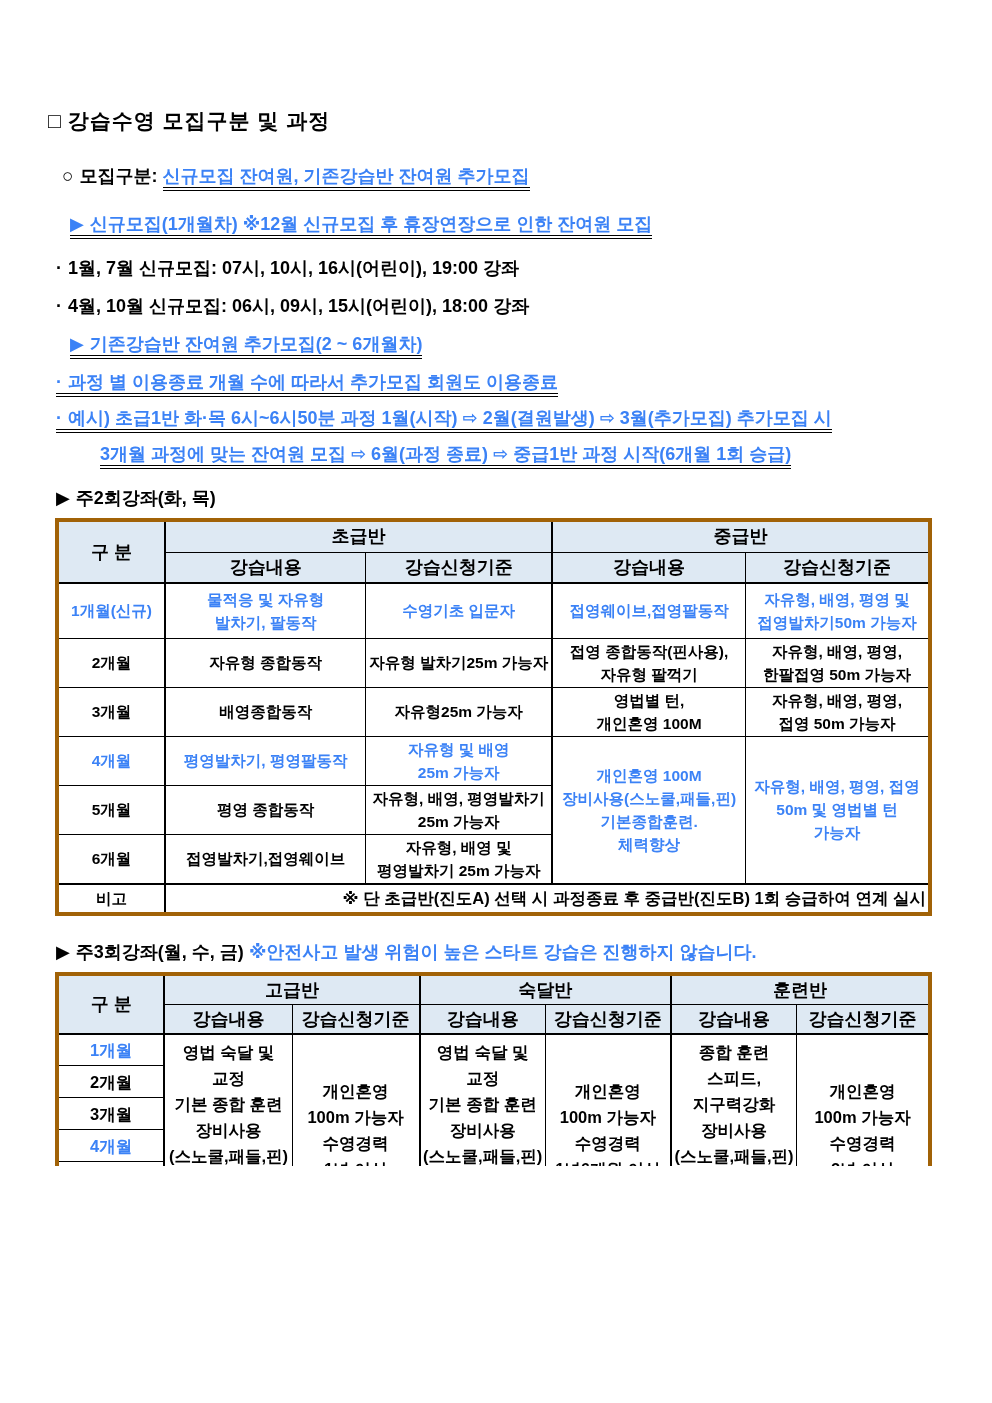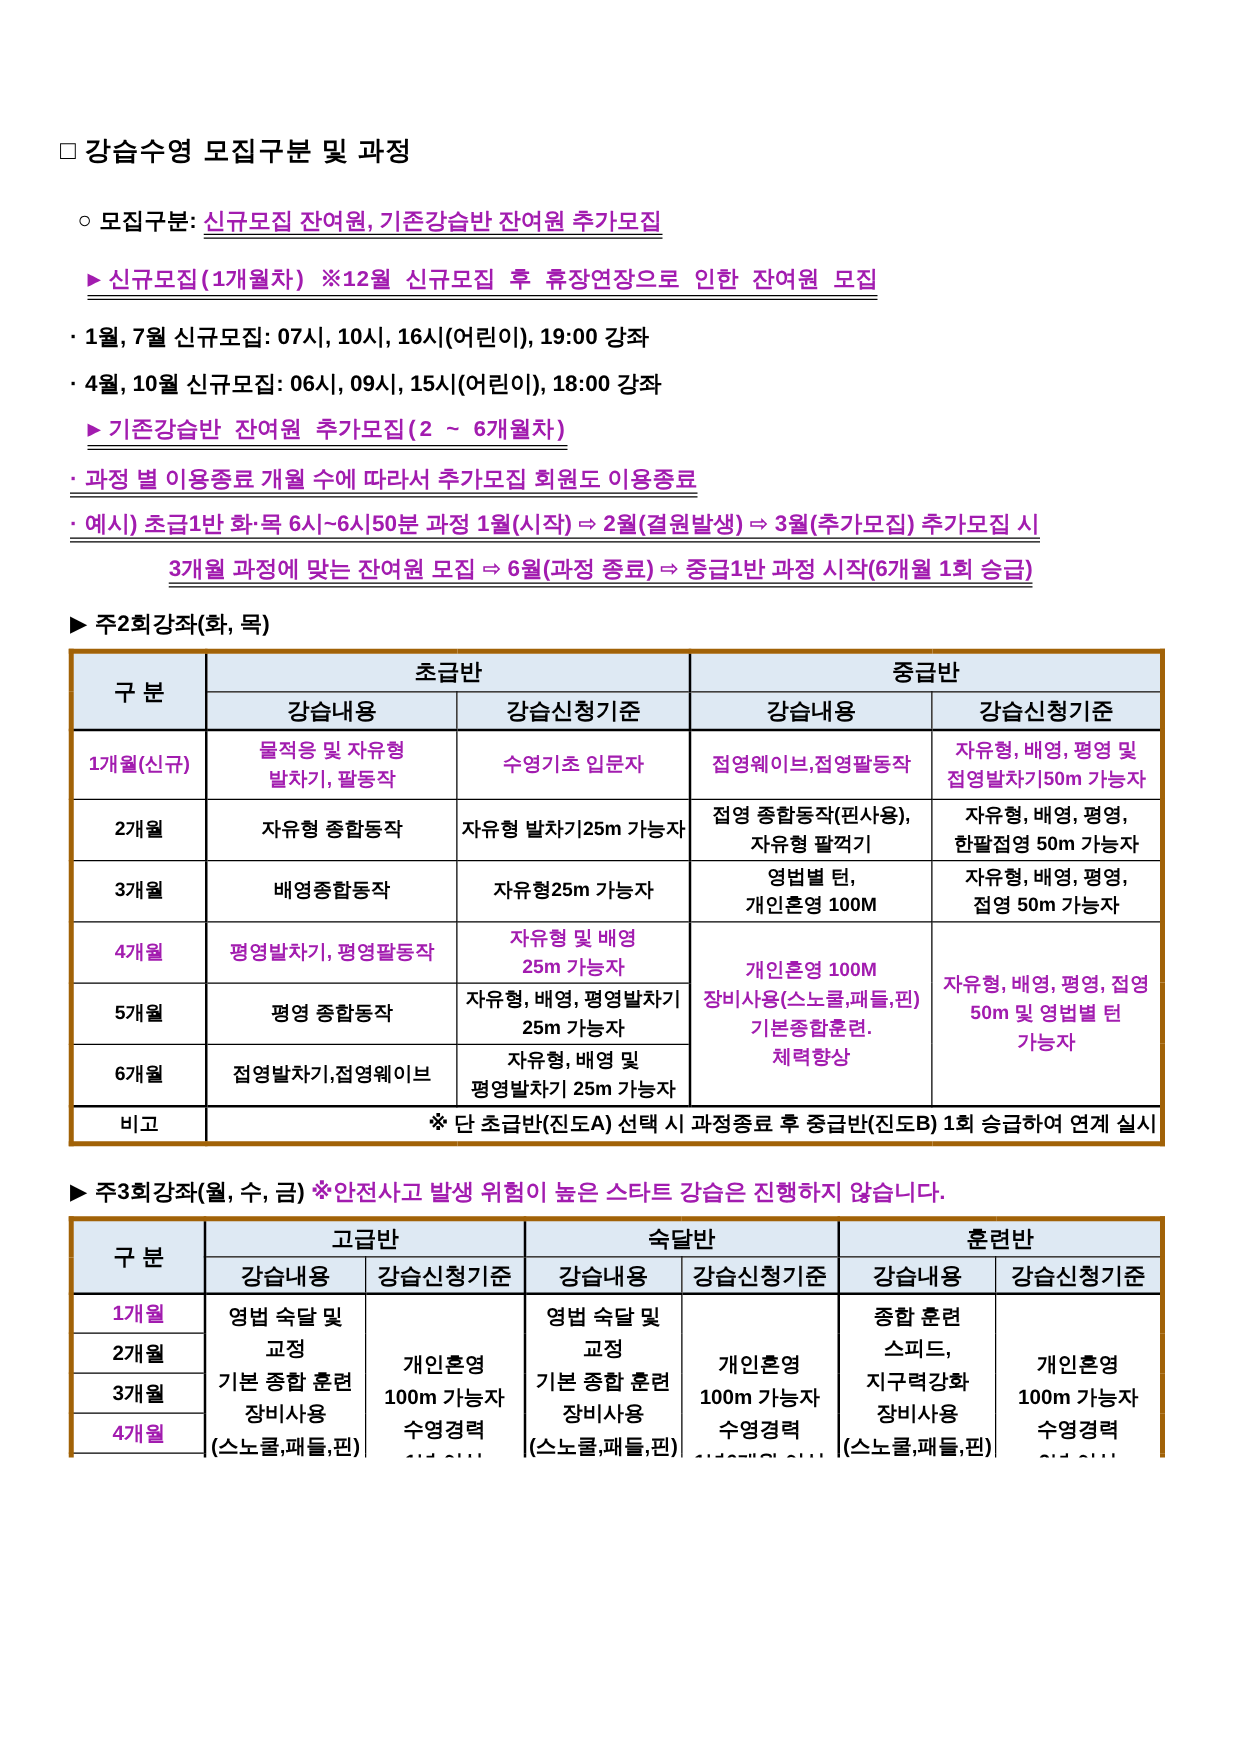--- a/index.html
+++ b/index.html
@@ -4,26 +4,26 @@
 <style>
   html,body { margin:0; padding:0; background:#ffffff; }
   body {
     width:992px; height:1403px;
     font-family:"Liberation Sans","DejaVu Sans",sans-serif;
     font-weight:bold; color:#000;
   }
   .page { box-sizing:border-box; width:992px; height:1166px; padding:108px 60px 0 48px; overflow:hidden; }
   .line { margin:0 0 14px 0; font-size:18px; line-height:24px; white-space:pre-line; }
   .title-line { font-size:21px; line-height:26px; margin-bottom:30px; letter-spacing:1px; }
-  .blue { color:#a21caf; }
+  .blue { color:#3b82f6; }
   .ul2 { border-bottom:4px double #000; padding-bottom:1px; }
   .ml-circle { margin-left:14px; }
-  .ml-arrow  { margin-left:22px;font-family:Liberation Mono, monospace; }
+  .ml-arrow  { margin-left:22px; }
   .ml-dot    { margin-left:8px; }
-  .ml-cont   { margin-left:87px; }
+  .ml-cont   { margin-left:52px; }
   .mb-lg { margin-bottom:24px; }
   .mb-md { margin-bottom:20px; }
   .mb-sm { margin-bottom:12px; }
   .mb-xs { margin-bottom:8px; }
   .bullet { display:inline-block; }
   .circle-bullet { font-size:19px; }
   .gap { display:inline-block; width:6px; }
 
   table { border-collapse:collapse; table-layout:fixed; margin-left:7px; border:4px solid #a16207; }
   td { border:1px solid #000; text-align:center; vertical-align:middle;

